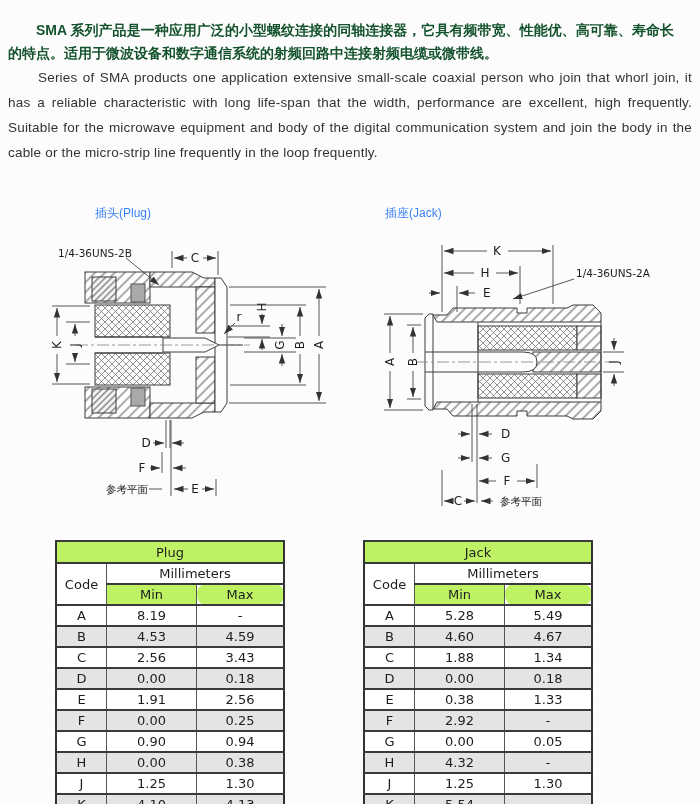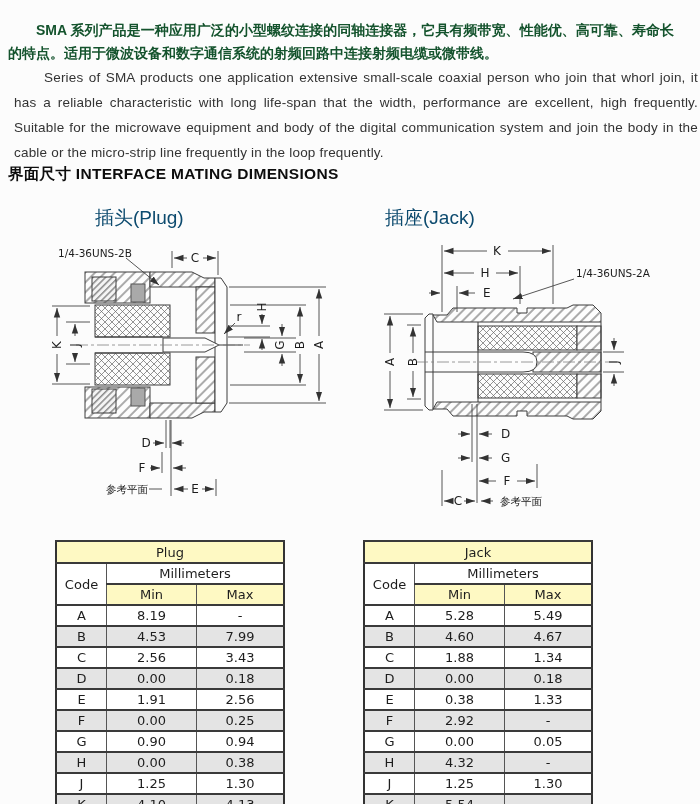--- a/index.html
+++ b/index.html
@@ -2,57 +2,53 @@
 <html><head>
 <meta charset="utf-8">
 <style>
   html,body{margin:0;padding:0;background:#ffffff;}
   .page{position:relative;width:700px;height:804px;background:#fcfcfc;
         font-family:"Liberation Sans",sans-serif;color:#222;overflow:hidden;}
 
   .intro-cn{position:absolute;top:5px;left:8px;width:666px;font-size:14px;line-height:23px;
             font-weight:bold;color:#14532d;text-indent:28px;text-align:justify;}
   .intro-en{position:absolute;top:51px;left:8px;width:684px;font-size:13.5px;line-height:25px;
-            color:#333;text-indent:30px;text-align:justify;letter-spacing:.2px;margin-left:6px;}
+            color:#333;text-indent:30px;text-align:justify;letter-spacing:.2px;}
   .section-heading{position:absolute;top:164px;left:8px;font-size:15.5px;font-weight:bold;
             color:#0d0d0d;letter-spacing:.3px;}
-  .diagram-title{position:absolute;top:205px;font-size:19px;color:#0c4a6e;}
+  .diagram-title{position:absolute;top:205px;font-size:12px;color:#3b82f6;}
   #plug-title{left:95px;} #jack-title{left:385px;text-align:right;}
 
   svg.diagrams{position:absolute;top:230px;left:0;}
   .body-line{stroke:#3d3d3d;stroke-width:1;fill:none;}
   .dim{stroke:#444;stroke-width:.9;fill:none;}
   .cl{stroke:#808080;stroke-width:.8;stroke-dasharray:12 3 3 3;fill:none;}
   .lbl{font-family:"DejaVu Sans",sans-serif;font-size:12px;fill:#1c1c1c;stroke:none;}
   .lbl-sm{font-family:"DejaVu Sans",sans-serif;font-size:10.5px;fill:#1c1c1c;stroke:none;}
 
   table.dim-table{position:absolute;top:540px;border-collapse:collapse;background:#fff;
         font-family:"DejaVu Sans",sans-serif;font-size:13px;color:#1d1d1d;
         text-align:center;border:2px solid #333;}
   #plug-table{left:55px;} #jack-table{left:363px;}
   .dim-table th,.dim-table td{border-left:1px solid #555;border-right:1px solid #555;
         border-top:2px solid #3a3a3a;border-bottom:2px solid #3a3a3a;
         font-weight:normal;padding:0;height:19px;}
   .dim-table tr.t-title th{height:20px;}
-  .col-code{width:49px;} .col-min{width:89px;} .col-max{width:86px;}
-  .gray{background:#fef9c3;text-align:center;}
+  .col-code{width:49px;} .col-min{width:89px;} .col-max{width:86px;border-radius:9px;}
+  .gray{background:#bef264;text-align:center;}
   .dim-table tbody tr:nth-child(even){background:#e4e4e4;}
 </style>
 </head>
 <body>
 
 <div class="page">
 
   <p class="intro-cn">SMA 系列产品是一种应用广泛的小型螺纹连接的同轴连接器，它具有频带宽、性能优、高可靠、寿命长的特点。适用于微波设备和数字通信系统的射频回路中连接射频电缆或微带线。</p>
   <p class="intro-en">Series of SMA products one application extensive small-scale coaxial person who join that whorl join, it has a reliable characteristic with long life-span that the width, performance are excellent, high frequently. Suitable for the microwave equipment and body of the digital communication system and join the body in the cable or the micro-strip line frequently in the loop frequently.</p>
 
-  <div class="section-heading">
-    <span>界面尺寸</span>
-    <span>INTERFACE MATING DIMENSIONS</span>
-  </div>
 
   <div class="diagram-title" id="plug-title">插头(Plug)</div>
   <div class="diagram-title" id="jack-title">插座(Jack)</div>
 
   <svg class="diagrams" width="700" height="310" viewBox="0 230 700 310">
     <defs>
       <marker id="ah" viewBox="0 0 10 8" markerWidth="10" markerHeight="8" refX="9.5" refY="4" orient="auto" markerUnits="userSpaceOnUse">
         <path d="M0,0.8 L9.5,4 L0,7.2 Z" fill="#333"></path>
       </marker>
       <pattern id="h1" patternUnits="userSpaceOnUse" width="7" height="7" patternTransform="rotate(45)">
@@ -238,21 +234,21 @@
     </thead>
     <tbody>
       <tr>
           <td>A</td>
           <td>8.19</td>
           <td>-</td>
         </tr>
       <tr>
           <td>B</td>
           <td>4.53</td>
-          <td>7.99</td>
+          <td>4.59</td>
         </tr>
       <tr>
           <td>C</td>
           <td>2.56</td>
           <td>3.43</td>
         </tr>
       <tr>
           <td>D</td>
           <td>0.00</td>
           <td>0.18</td>

